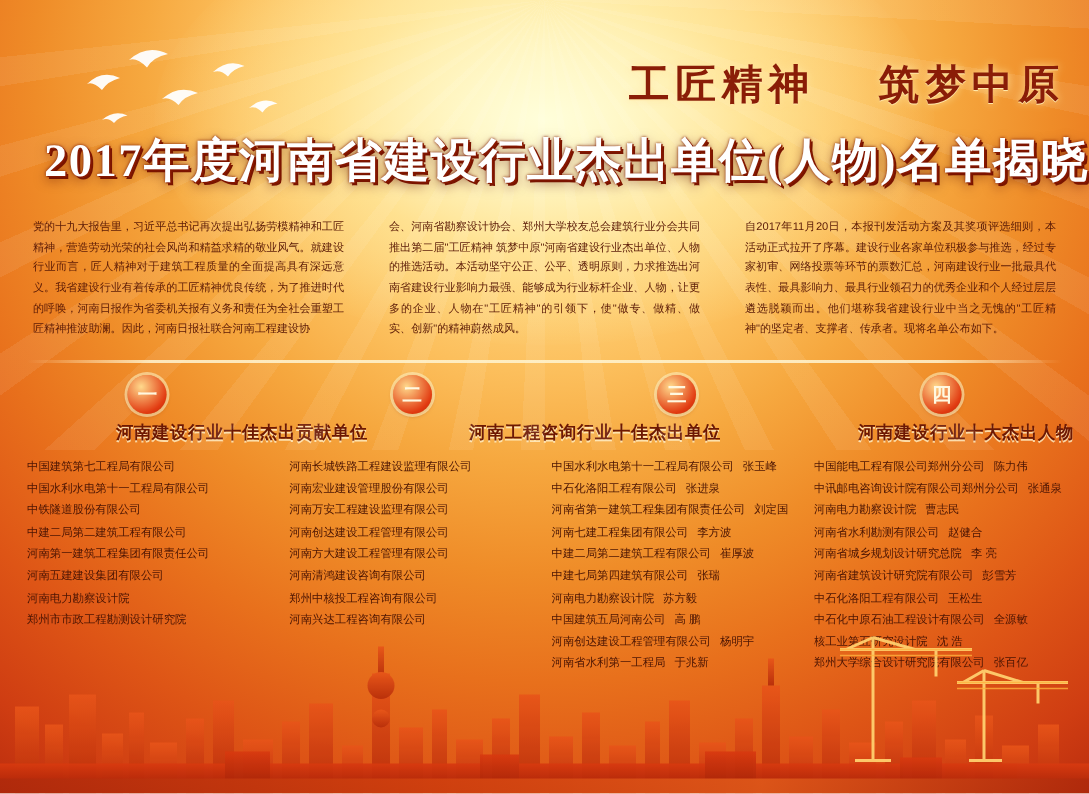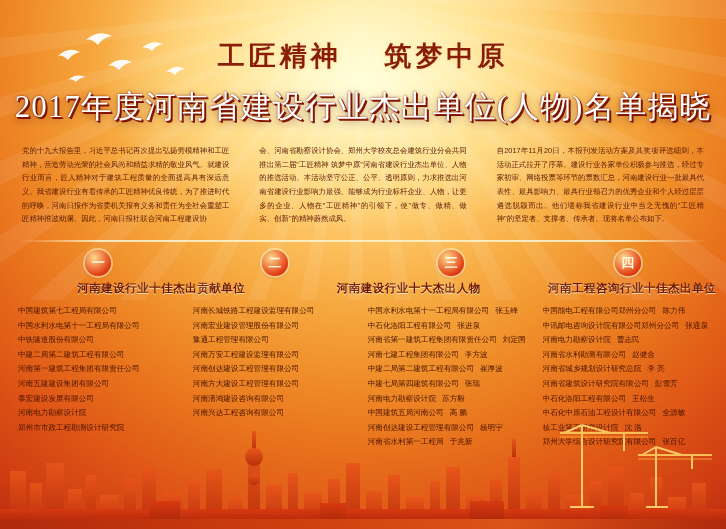--- a/index.html
+++ b/index.html
@@ -18,32 +18,32 @@
     position:absolute;left:50%;top:-70px;transform:translateX(-50%);
     width:520px;height:300px;border-radius:50%;
     background:radial-gradient(ellipse at center, rgba(255,255,220,.95) 0%, rgba(255,236,160,.55) 40%, rgba(255,200,90,0) 72%);
     pointer-events:none;
   }
   .rays{
     position:absolute;left:0;top:0;width:726px;height:300px;opacity:.35;pointer-events:none;
     background:repeating-conic-gradient(from 0deg at 50% 0%, rgba(255,255,255,.22) 0deg 3deg, rgba(255,255,255,0) 3deg 9deg);
   }
   
-  .title-wrap{position:relative;text-align:center;padding-top:38px;}
+  .title-wrap{position:relative;text-align:right;padding-top:38px;}
   .slogan{
     font-family:"Liberation Serif","DejaVu Serif",serif;
     font-size:27px;font-weight:bold;letter-spacing:4px;
     color:#8a1d07;
     text-shadow:0 1px 0 #ffe7a8, 0 0 6px rgba(255,230,160,.9);
   }
   .slogan span{display:inline-block;margin:0 16px;}
   .main-title{
     margin-top:12px;
     font-family:"Liberation Serif","DejaVu Serif",serif;
-    font-size:31px;font-weight:normal;letter-spacing:1px;
+    font-size:31px;font-weight:bold;letter-spacing:1px;
     color:#ffffff;
     text-shadow:
       0 0 2px #7c1400,
       1px 1px 0 #8e1b00,
       2px 2px 0 #7a1500,
       0 3px 8px rgba(90,12,0,.55);
   }
   
   .cols{
     position:relative;margin:16px 22px 0 22px;display:flex;gap:30px;
@@ -152,22 +152,22 @@
     <div class="numcell">
       <span class="badge">三</span>
     </div>
     <div class="numcell">
       <span class="badge">四</span>
     </div>
   </div>
 
   <div class="cat-head">
     <div class="cat">河南建设行业十佳杰出贡献单位</div>
+    <div class="cat">河南工程咨询行业十佳杰出单位</div>
     <div class="cat">河南建设行业十大杰出人物</div>
-    <div class="cat">河南工程咨询行业十佳杰出单位</div>
   </div>
 
   <div class="lists">
     <div class="listcol">
       <div class="row">
           <span class="nm">中国建筑第七工程局有限公司</span>
           <span class="pr"></span>
         </div>
       <div class="row">
           <span class="nm">中国水利水电第十一工程局有限公司</span>
@@ -183,60 +183,56 @@
         </div>
       <div class="row">
           <span class="nm">河南第一建筑工程集团有限责任公司</span>
           <span class="pr"></span>
         </div>
       <div class="row">
           <span class="nm">河南五建建设集团有限公司</span>
           <span class="pr"></span>
         </div>
       <div class="row">
-          <span class="nm">泰宏建设发展有限公司</span>
-          <span class="pr"></span>
-        </div>
-      <div class="row">
           <span class="nm">河南电力勘察设计院</span>
           <span class="pr"></span>
         </div>
       <div class="row">
           <span class="nm">郑州市市政工程勘测设计研究院</span>
           <span class="pr"></span>
         </div>
     </div>
 
     <div class="listcol">
       <div class="row">
           <span class="nm">河南长城铁路工程建设监理有限公司</span>
           <span class="pr"></span>
         </div>
       <div class="row">
           <span class="nm">河南宏业建设管理股份有限公司</span>
           <span class="pr"></span>
         </div>
       <div class="row">
-          <span class="nm">豫通工程管理有限公司</span>
-          <span class="pr"></span>
-        </div>
-      <div class="row">
           <span class="nm">河南万安工程建设监理有限公司</span>
           <span class="pr"></span>
         </div>
       <div class="row">
           <span class="nm">河南创达建设工程管理有限公司</span>
           <span class="pr"></span>
         </div>
       <div class="row">
           <span class="nm">河南方大建设工程管理有限公司</span>
           <span class="pr"></span>
         </div>
       <div class="row">
           <span class="nm">河南清鸿建设咨询有限公司</span>
+          <span class="pr"></span>
+        </div>
+      <div class="row">
+          <span class="nm">郑州中核投工程咨询有限公司</span>
           <span class="pr"></span>
         </div>
       <div class="row">
           <span class="nm">河南兴达工程咨询有限公司</span>
           <span class="pr"></span>
         </div>
     </div>
 
     <div class="listcol">
       <div class="row">

